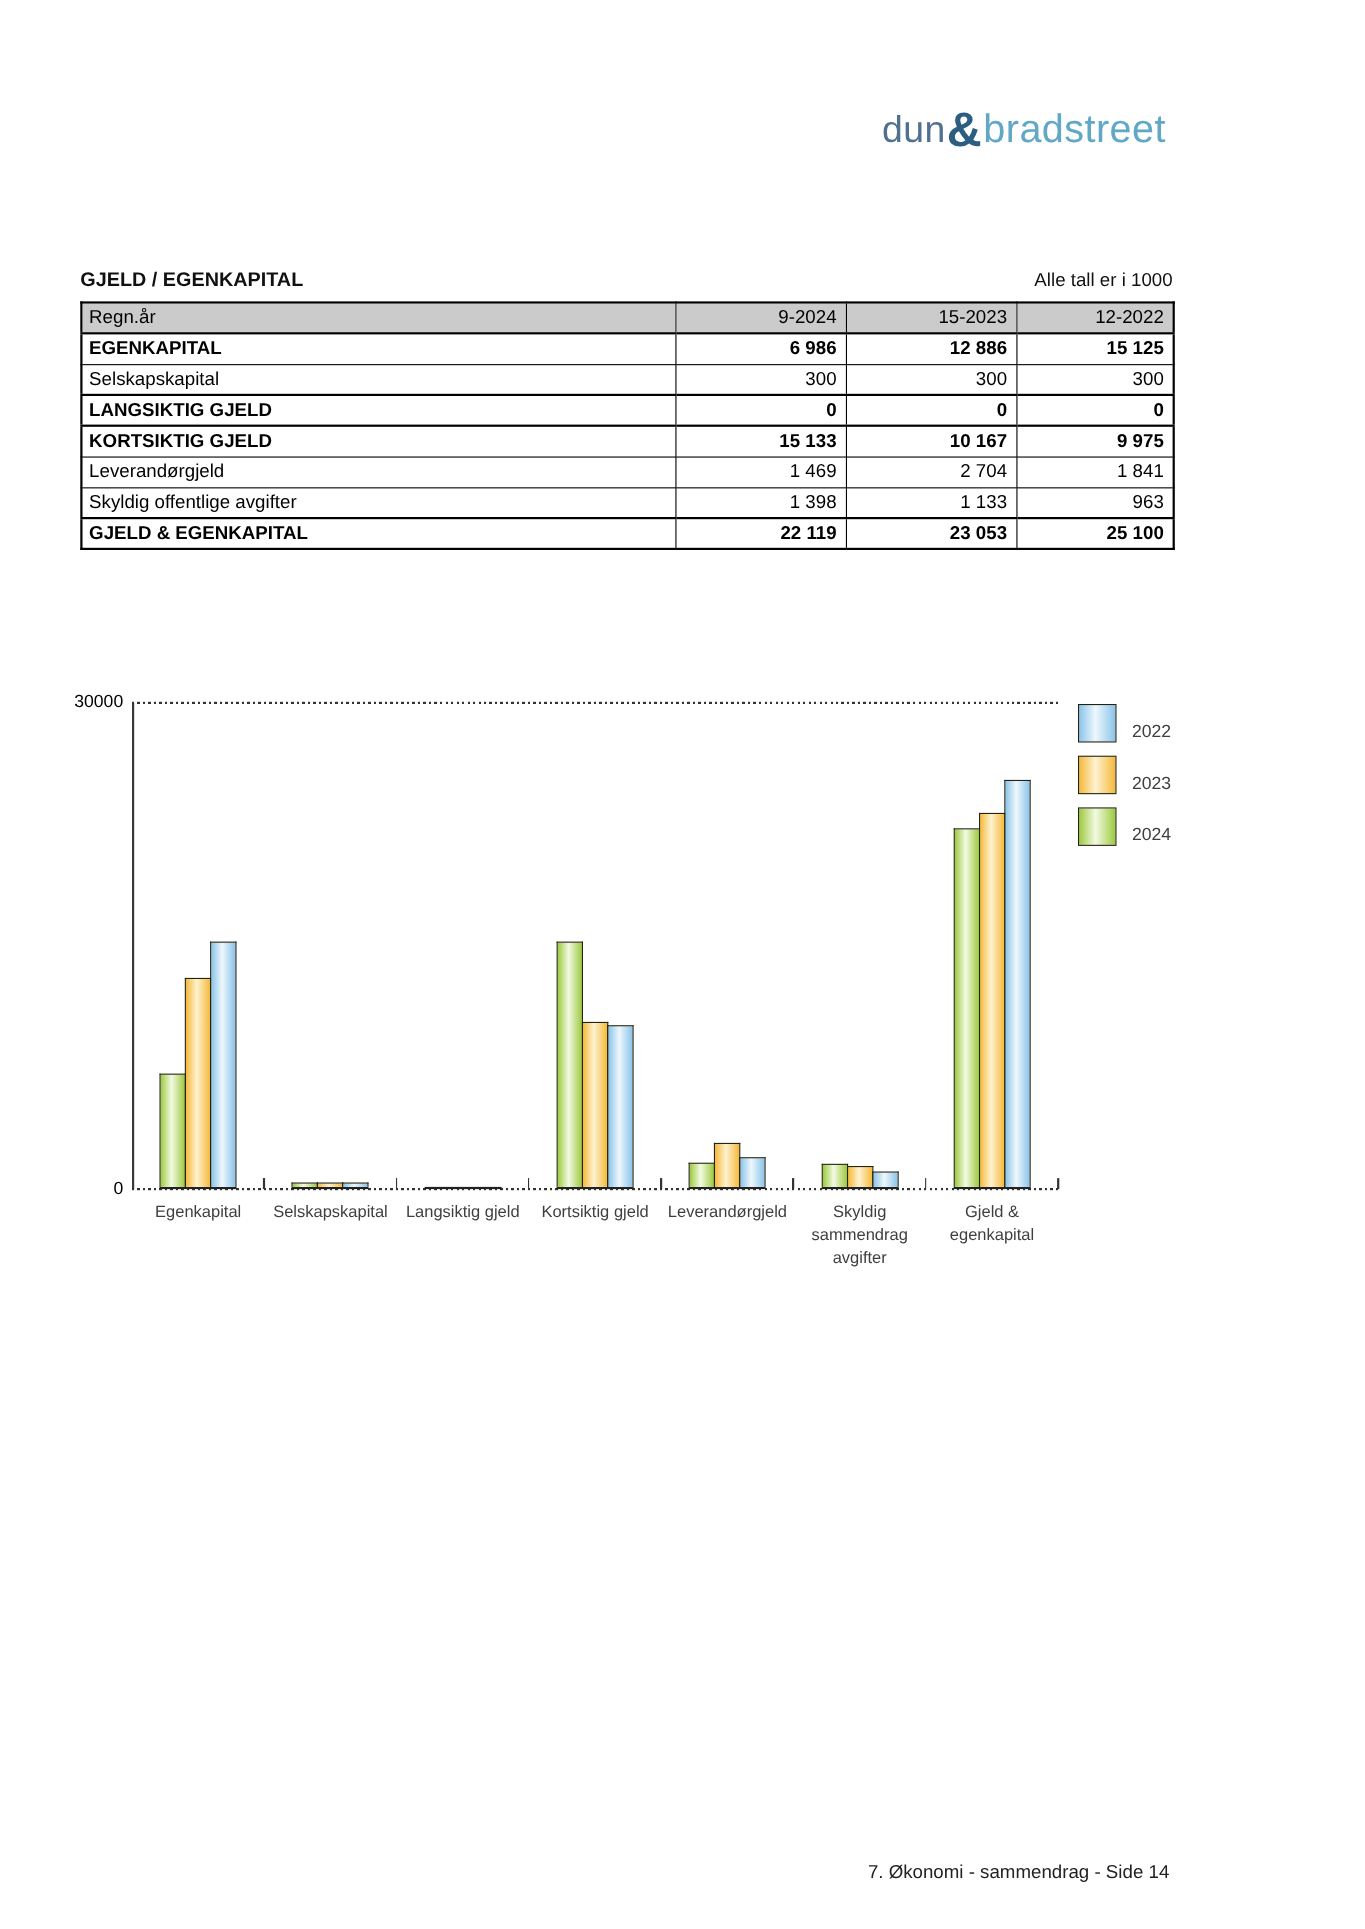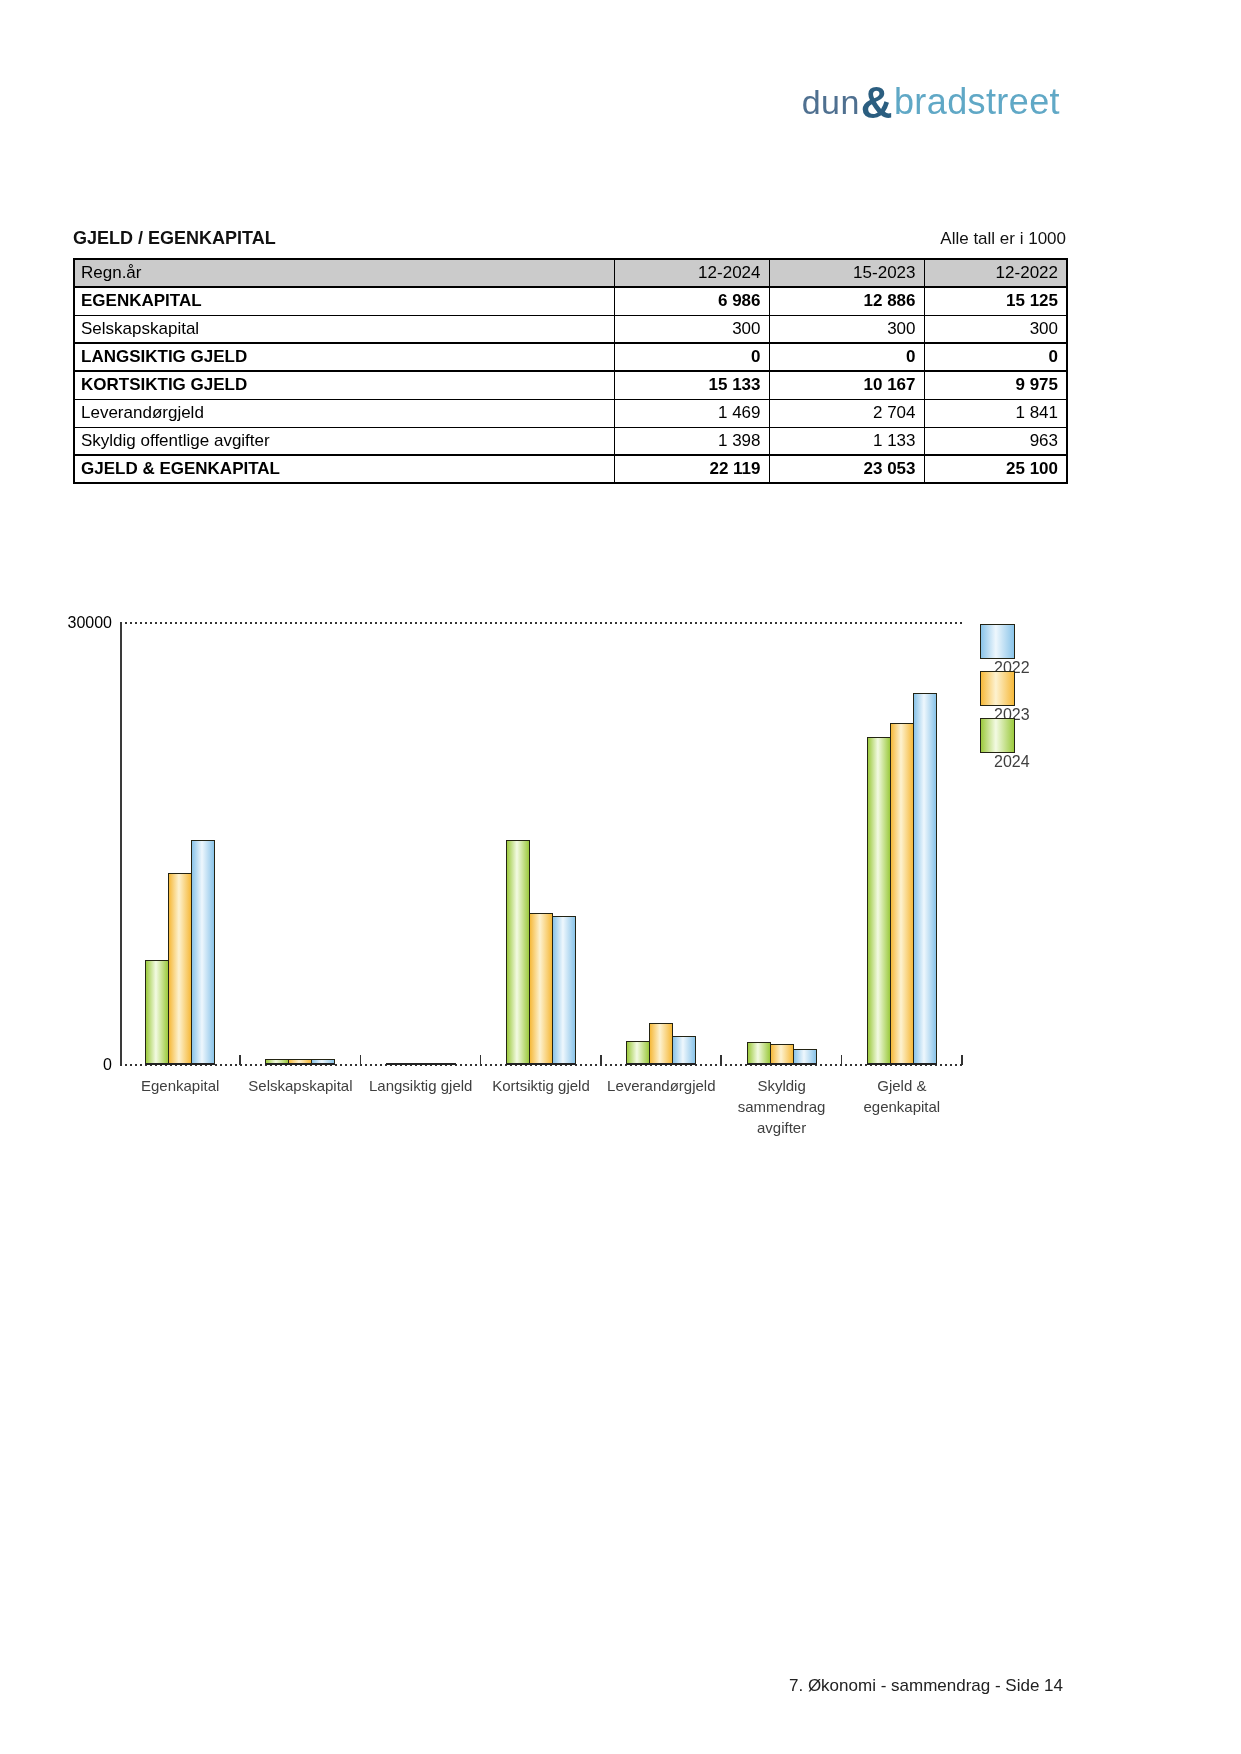--- a/index.html
+++ b/index.html
@@ -7,20 +7,21 @@
   body {
     font-family: "Liberation Sans", sans-serif;
     color: #000;
   }
   #page {
     position: relative;
     width: 1241px;
     height: 1721px;
     background: #ffffff;
     overflow: hidden;
+    margin-top: 16px;
   }
 
   
   .logo {
     position: absolute;
     top: 74px;
     right: 181px;
     display: flex;
     align-items: baseline;
     letter-spacing: 0.4px;
@@ -91,21 +92,21 @@
   }
   .bar + .bar { margin-left: -1px; }
   .cat-label {
     position: absolute; top: 452px; width: 130px;
     text-align: center; font-size: 15px; color: #3f3f3f;
     line-height: 21px; white-space: pre-line;
   }
   .legend {
     position: absolute; left: 980px; top: 624px;
   }
-  .legend-item { display: flex; align-items: flex-start; height: 35px; margin-bottom: 12px; flex-direction: column; }
+  .legend-item { display: flex; align-items: flex-end; height: 35px; margin-bottom: 12px; }
   .legend-swatch {
     width: 35px; height: 35px; border: 1px solid #232313; flex: 0 0 auto;
   }
   .legend-label { margin-left: 14px; font-size: 16px; color: #3f3f3f; }
 
   
   .footer {
     position: absolute; top: 1676px; right: 178px;
     font-size: 17px; color: #222;
   }
@@ -130,21 +131,21 @@
     <table class="fin">
       <colgroup>
         <col style="width:540px">
           <col style="width:155px">
           <col style="width:155px">
           <col style="width:143px">
       </colgroup>
       <tbody id="fin-table-body">
           <tr class="head">
             <td>Regn.år</td>
-            <td class="num">12-2024</td>
+            <td class="num">9-2024</td>
             <td class="num">15-2023</td>
             <td class="num">12-2022</td>
           </tr>
           <tr class="section">
             <td>EGENKAPITAL</td>
             <td class="num">6 986</td>
             <td class="num">12 886</td>
             <td class="num">15 125</td>
           </tr>
           <tr>

